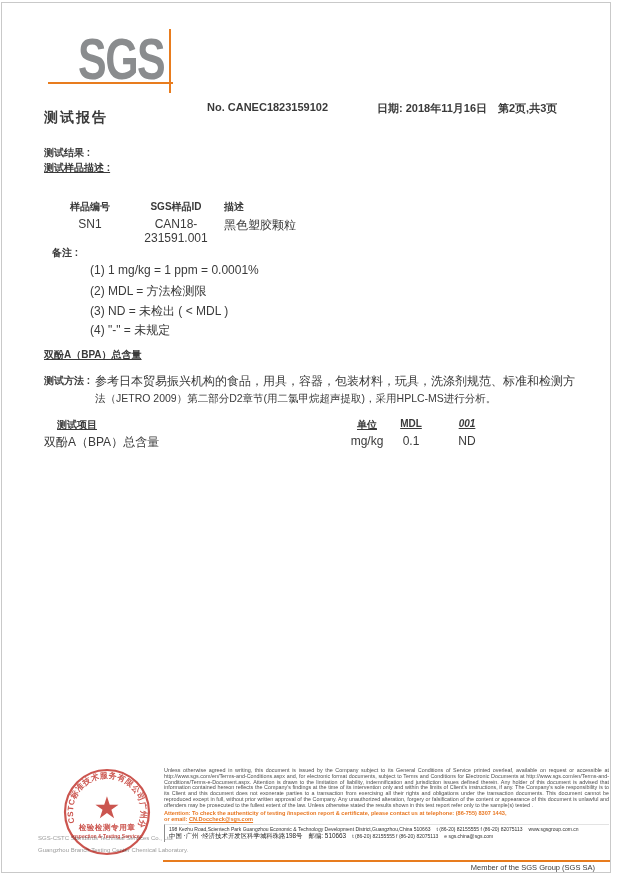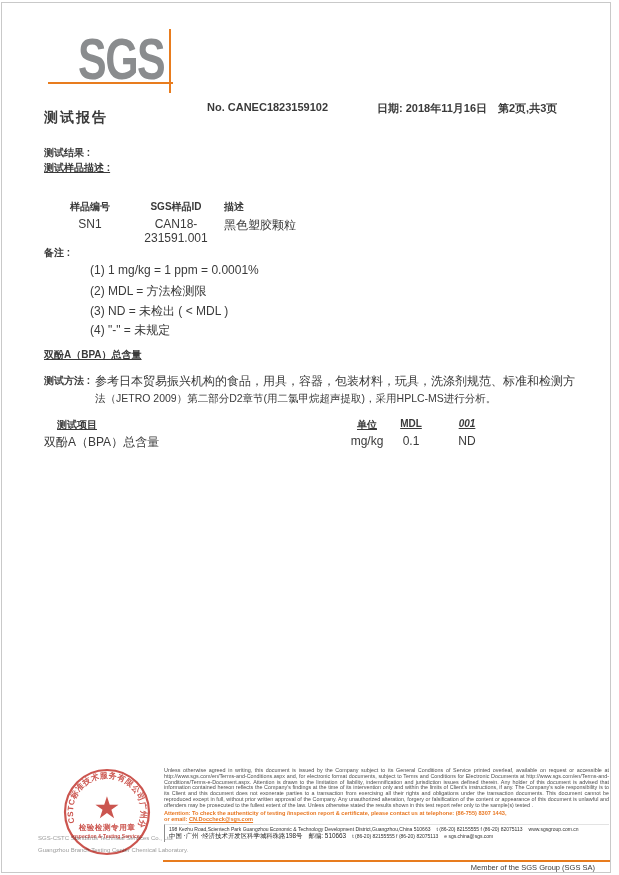--- a/index.html
+++ b/index.html
@@ -63,21 +63,21 @@
 <div class="abs lbl" style="left:44px;top:146px;">测试结果 :</div>
 <div class="abs lbl u" style="left:44px;top:161px;">测试样品描述 :</div>
 
 <div class="abs lbl st-c1" style="top:200px;">样品编号</div>
 <div class="abs lbl st-c2" style="top:200px;">SGS样品ID</div>
 <div class="abs lbl st-c3" style="top:200px;">描述</div>
 <div class="abs txt st-c1" style="top:217px;">SN1</div>
 <div class="abs txt st-c2" style="top:217px;">CAN18-231591.001</div>
 <div class="abs txt st-c3" style="top:217px;">黑色塑胶颗粒</div>
 
-<div class="abs lbl" style="left:44px;top:246px;">备注 :</div>
+<div class="abs lbl" style="left:52px;top:246px;">备注 :</div>
 <div class="abs txt remark-line" style="top:263px;">(1) 1 mg/kg = 1 ppm = 0.0001%</div>
 <div class="abs txt remark-line" style="top:283px;">(2) MDL = 方法检测限</div>
 <div class="abs txt remark-line" style="top:303px;">(3) ND = 未检出 ( &lt; MDL )</div>
 <div class="abs txt remark-line" style="top:322px;">(4) "-" = 未规定</div>
 
 <div class="abs lbl u" style="left:44px;top:348px;">双酚A（BPA）总含量</div>
 <div class="abs lbl" style="left:44px;top:374px;">测试方法 :</div>
 <div class="abs txt" style="left:95px;top:373px;font-size:12px;">参考日本贸易振兴机构的食品，用具，容器，包装材料，玩具，洗涤剂规范、标准和检测方</div>
 <div class="abs txt" style="left:95px;top:392px;font-size:10.5px;">法（JETRO 2009）第二部分D2章节(用二氯甲烷超声提取)，采用HPLC-MS进行分析。</div>
 

